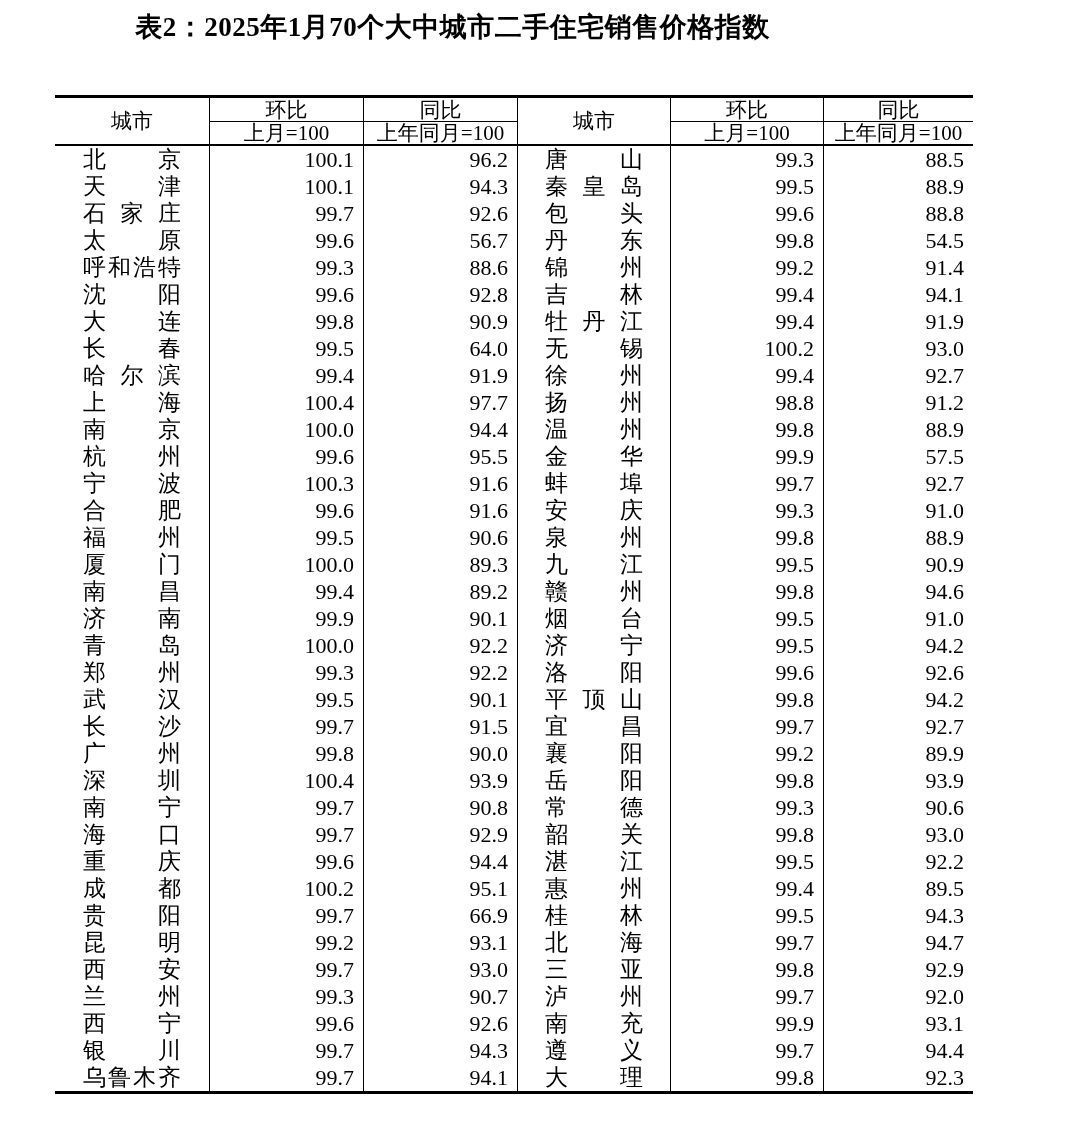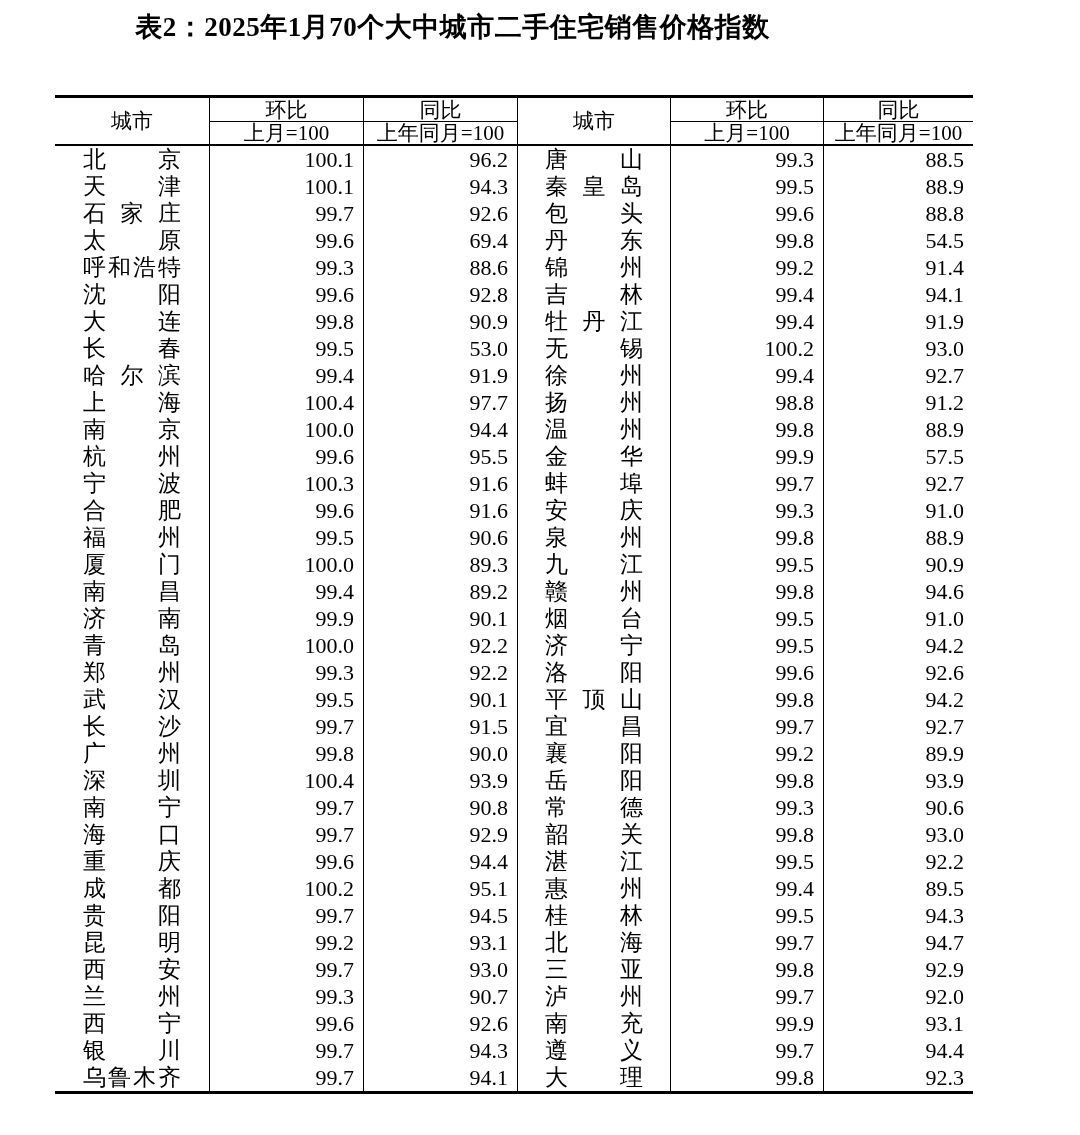--- a/index.html
+++ b/index.html
@@ -117,21 +117,21 @@
     </div>
     <div class="cell num bl">99.6</div>
     <div class="cell num bl">88.8</div>
     <div class="cell city">
       <div class="cityname">
         <span>太</span>
         <span>原</span>
       </div>
     </div>
     <div class="cell num bl">99.6</div>
-    <div class="cell num bl">69.4</div>
+    <div class="cell num bl">56.7</div>
     <div class="cell city bl">
       <div class="cityname">
         <span>丹</span>
         <span>东</span>
       </div>
     </div>
     <div class="cell num bl">99.8</div>
     <div class="cell num bl">54.5</div>
     <div class="cell city">
       <div class="cityname">
@@ -184,21 +184,21 @@
     </div>
     <div class="cell num bl">99.4</div>
     <div class="cell num bl">91.9</div>
     <div class="cell city">
       <div class="cityname">
         <span>长</span>
         <span>春</span>
       </div>
     </div>
     <div class="cell num bl">99.5</div>
-    <div class="cell num bl">53.0</div>
+    <div class="cell num bl">64.0</div>
     <div class="cell city bl">
       <div class="cityname">
         <span>无</span>
         <span>锡</span>
       </div>
     </div>
     <div class="cell num bl">100.2</div>
     <div class="cell num bl">93.0</div>
     <div class="cell city">
       <div class="cityname">
@@ -522,21 +522,21 @@
     </div>
     <div class="cell num bl">99.4</div>
     <div class="cell num bl">89.5</div>
     <div class="cell city">
       <div class="cityname">
         <span>贵</span>
         <span>阳</span>
       </div>
     </div>
     <div class="cell num bl">99.7</div>
-    <div class="cell num bl">94.5</div>
+    <div class="cell num bl">66.9</div>
     <div class="cell city bl">
       <div class="cityname">
         <span>桂</span>
         <span>林</span>
       </div>
     </div>
     <div class="cell num bl">99.5</div>
     <div class="cell num bl">94.3</div>
     <div class="cell city">
       <div class="cityname">

